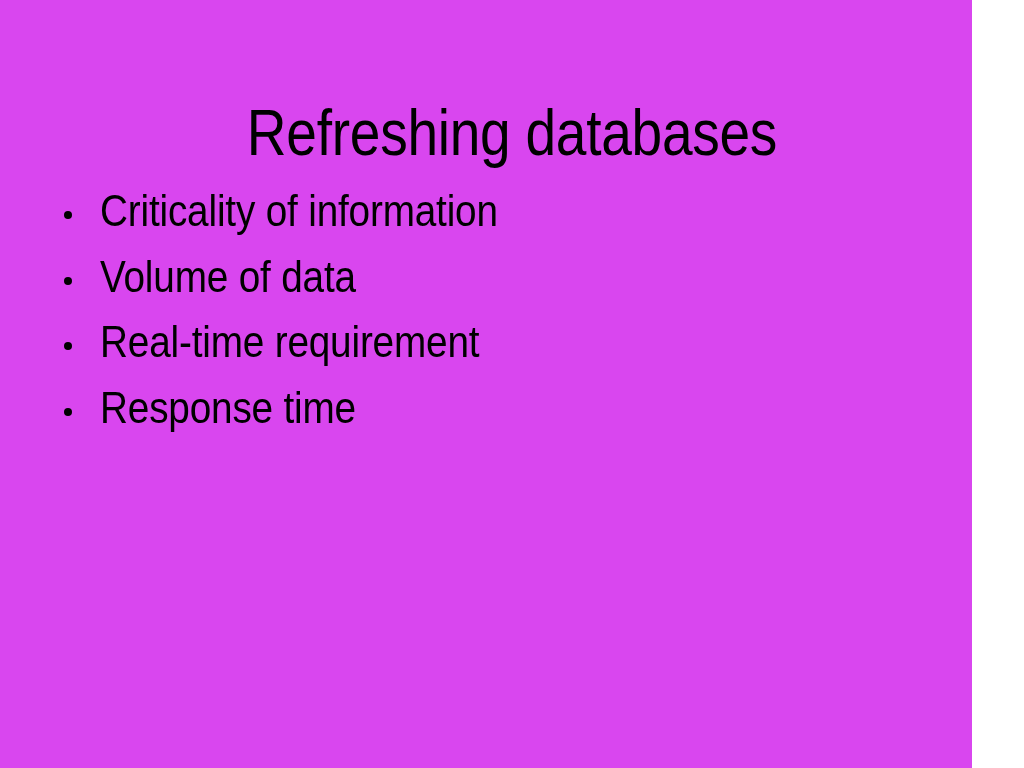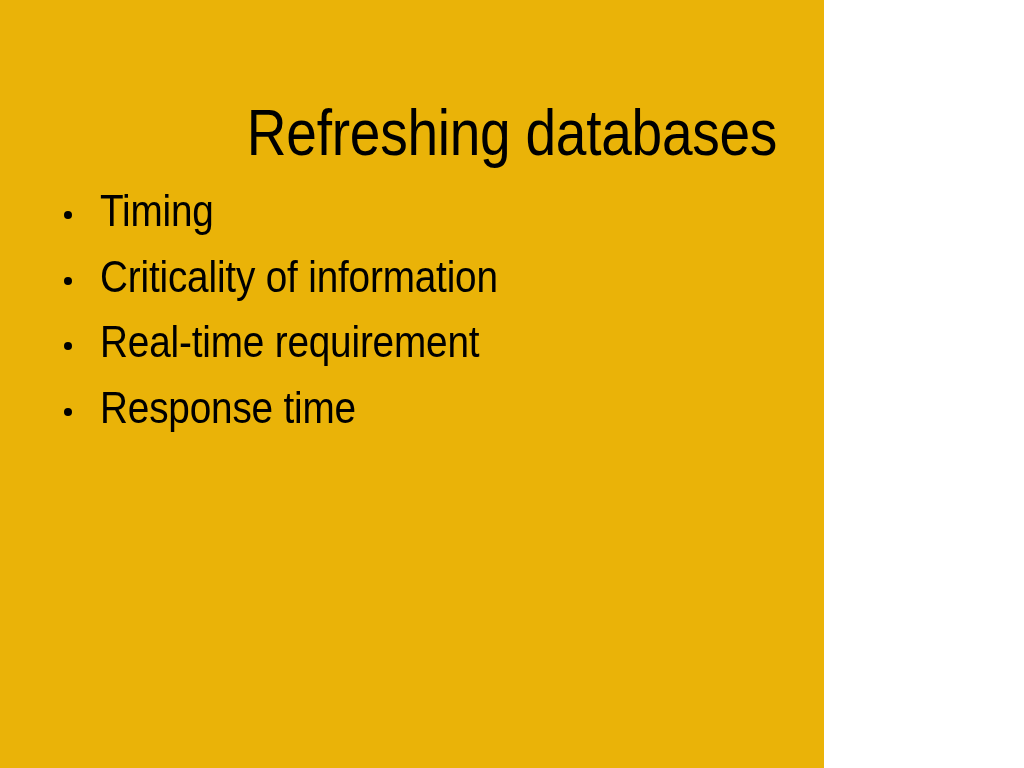--- a/index.html
+++ b/index.html
@@ -10,23 +10,23 @@
     width: 1024px;
     height: 768px;
     background: #ffffff;
     font-family: "Liberation Sans", "DejaVu Sans", sans-serif;
     color: #000000;
     overflow: hidden;
   }
 
   .slide {
     position: relative;
-    width: 824px;
+    width: 972px;
     height: 768px;
-    background: #eab308;
+    background: #d946ef;
   }
 
   
   .slide-title {
     position: absolute;
     top: 58px;
     left: 0;
     width: 1024px;
     text-align: center;
     font-size: 64px;
@@ -84,30 +84,30 @@
 </style>
 </head>
 <body>
 
 <div class="slide">
 
   <h1 class="slide-title">Refreshing databases</h1>
 
   <ul class="bullet-list">
 
-    <li class="bullet-item">
-      <span class="bullet-marker"></span>
-      <span class="bullet-text">Timing</span>
-    </li>
 
     <li class="bullet-item">
       <span class="bullet-marker"></span>
       <span class="bullet-text">Criticality of information</span>
     </li>
 
+    <li class="bullet-item">
+      <span class="bullet-marker"></span>
+      <span class="bullet-text">Volume of data</span>
+    </li>
 
     <li class="bullet-item">
       <span class="bullet-marker"></span>
       <span class="bullet-text">Real-time requirement</span>
     </li>
 
     <li class="bullet-item">
       <span class="bullet-marker"></span>
       <span class="bullet-text">Response time</span>
     </li>

